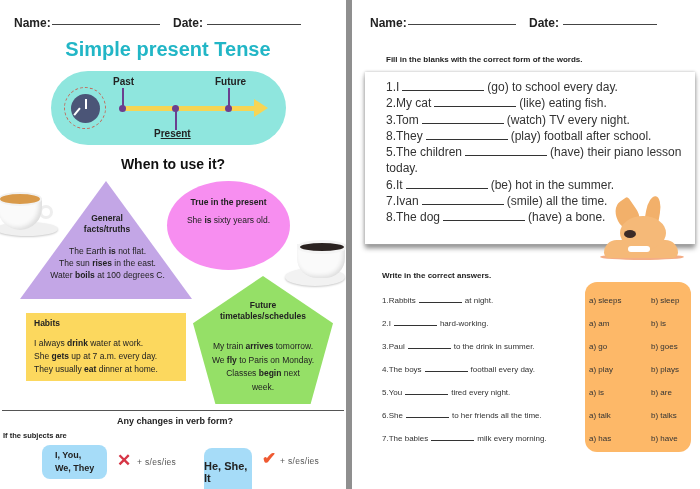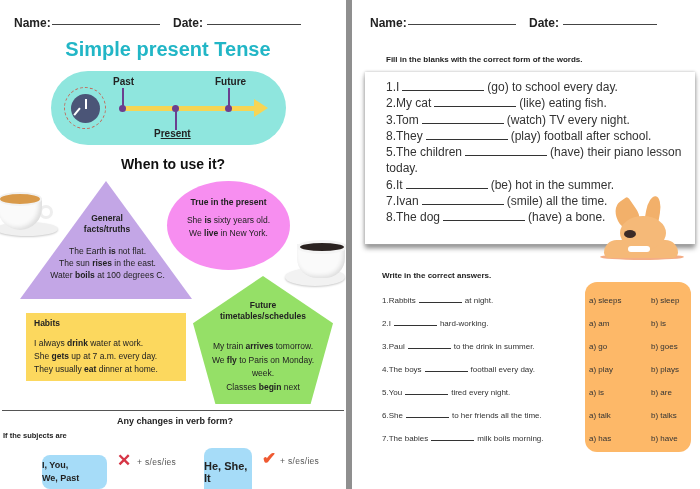--- a/index.html
+++ b/index.html
@@ -55,21 +55,21 @@
   .habits .h-line { font-size: 8.5px; line-height: 13px; }
 
   .pentagon { position: absolute; left: 193px; top: 276px; width: 140px; height: 128px; background: #95e067; clip-path: polygon(50% 0, 100% 37%, 84% 100%, 16% 100%, 0 37%); }
   .pent-title { position: absolute; left: 193px; top: 300px; width: 140px; text-align: center; font-size: 8.5px; font-weight: bold; line-height: 11px; }
   .pent-text { position: absolute; left: 203px; top: 340px; width: 120px; text-align: center; font-size: 8.5px; line-height: 13.5px; }
 
   .hr-left { position: absolute; left: 2px; top: 410px; width: 342px; height: 1px; background: #555; }
   .changes-title { position: absolute; top: 416px; left: 0; width: 350px; text-align: center; font-size: 9px; font-weight: bold; }
   .subjects-label { position: absolute; top: 431px; left: 3px; font-size: 7.5px; font-weight: bold; }
   .subj-box { position: absolute; background: #a6dcf8; border-radius: 8px; font-size: 9px; font-weight: bold; color: #222; display: flex; align-items: center; }
-  .subj-1 { left: 42px; top: 445px; width: 65px; height: 34px; padding-left: 0; line-height: 13px; margin-top: 10px; }
+  .subj-1 { left: 42px; top: 445px; width: 65px; height: 34px; padding-left: 13px; line-height: 13px; }
   .subj-2 { left: 204px; top: 448px; width: 48px; height: 48px; justify-content: center; font-size: 11px; }
   .x-icon { position: absolute; left: 117px; top: 452px; font-size: 17px; color: #d63546; font-weight: bold; line-height: 17px; }
   .check-icon { position: absolute; left: 262px; top: 450px; font-size: 17px; color: #ef5a32; line-height: 17px; font-weight: bold; }
   .rule-text { position: absolute; font-size: 8.5px; color: #555; letter-spacing: 0.3px; }
   .rule-1 { left: 137px; top: 457px; }
   .rule-2 { left: 280px; top: 456px; }
 
   
   .fill-title { position: absolute; left: 34px; top: 55px; font-size: 8px; font-weight: bold; }
   .fill-paper { position: absolute; left: 13px; top: 72px; width: 330px; height: 172px; background: #fff; box-shadow: 0 0 3px #bbb, 0 4px 5px #888; }
@@ -147,21 +147,20 @@
   <div class="tri-text">
     <div><span>The Earth </span><b>is</b><span> not flat.</span></div>
     <div><span>The sun </span><b>rises</b><span> in the east.</span></div>
     <div><span>Water </span><b>boils</b><span> at 100 degrees C.</span></div>
   </div>
 
   <div class="ellipse"></div>
   <div class="ell-title">True in the present</div>
   <div class="ell-text">
     <div><span>She </span><b>is</b><span> sixty years old.</span></div>
-    <div><span>We </span><b>live</b><span> in New York.</span></div>
   </div>
 
   <div class="cup-right">
     <div class="saucer"></div>
       <div class="body"></div>
       <div class="coffee"></div>
   </div>
 
   <div class="habits">
     <div class="h-title">Habits</div>
@@ -171,31 +170,31 @@
   </div>
 
   <div class="pentagon"></div>
   <div class="pent-title">
     <div>Future</div>
     <div>timetables/schedules</div>
   </div>
   <div class="pent-text">
     <div><span>My train </span><b>arrives</b><span> tomorrow.</span></div>
     <div><span>We </span><b>fly</b><span> to Paris on Monday.</span></div>
+    <div><span>Classes </span><b>begin</b><span> next</span></div>
     <div><span>week.</span></div>
-    <div><span>Classes </span><b>begin</b><span> next</span></div>
   </div>
 
   <div class="hr-left"></div>
   <div class="changes-title">Any changes in verb form?</div>
   <div class="subjects-label">If the subjects are</div>
   <div class="subj-box subj-1">
     <div>
       <div>I, You,</div>
-      <div>We, Past</div>
+      <div>We, They</div>
     </div>
   </div>
   <div class="x-icon">✕</div>
   <div class="rule-text rule-1">+ s/es/ies</div>
   <div class="subj-box subj-2">He, She, It</div>
   <div class="check-icon">✔</div>
   <div class="rule-text rule-2">+ s/es/ies</div>
 </div>
 
 <div class="gutter"></div>
@@ -236,21 +235,21 @@
 </div>
 
 <div class="ans-title" style="left:382px;">Write in the correct answers.</div>
 <div class="ans-list" style="left:382px; top:294px;">
   <div class="ans-item"><span>1.Rabbits</span><span class="blank"></span><span>at night.</span></div>
   <div class="ans-item"><span>2.I</span><span class="blank"></span><span>hard-working.</span></div>
   <div class="ans-item"><span>3.Paul</span><span class="blank"></span><span>to the drink in summer.</span></div>
   <div class="ans-item"><span>4.The boys</span><span class="blank"></span><span>football every day.</span></div>
   <div class="ans-item"><span>5.You</span><span class="blank"></span><span>tired every night.</span></div>
   <div class="ans-item"><span>6.She</span><span class="blank"></span><span>to her friends all the time.</span></div>
-  <div class="ans-item"><span>7.The babies</span><span class="blank"></span><span>milk boils morning.</span></div>
+  <div class="ans-item"><span>7.The babies</span><span class="blank"></span><span>milk every morning.</span></div>
 </div>
 
 <div class="opts-box"></div>
 <div class="opt-row" style="top:296px;">
     <span class="a">a) sleeps</span>
     <span class="b">b) sleep</span>
   </div>
 <div class="opt-row" style="top:319px;">
     <span class="a">a) am</span>
     <span class="b">b) is</span>

